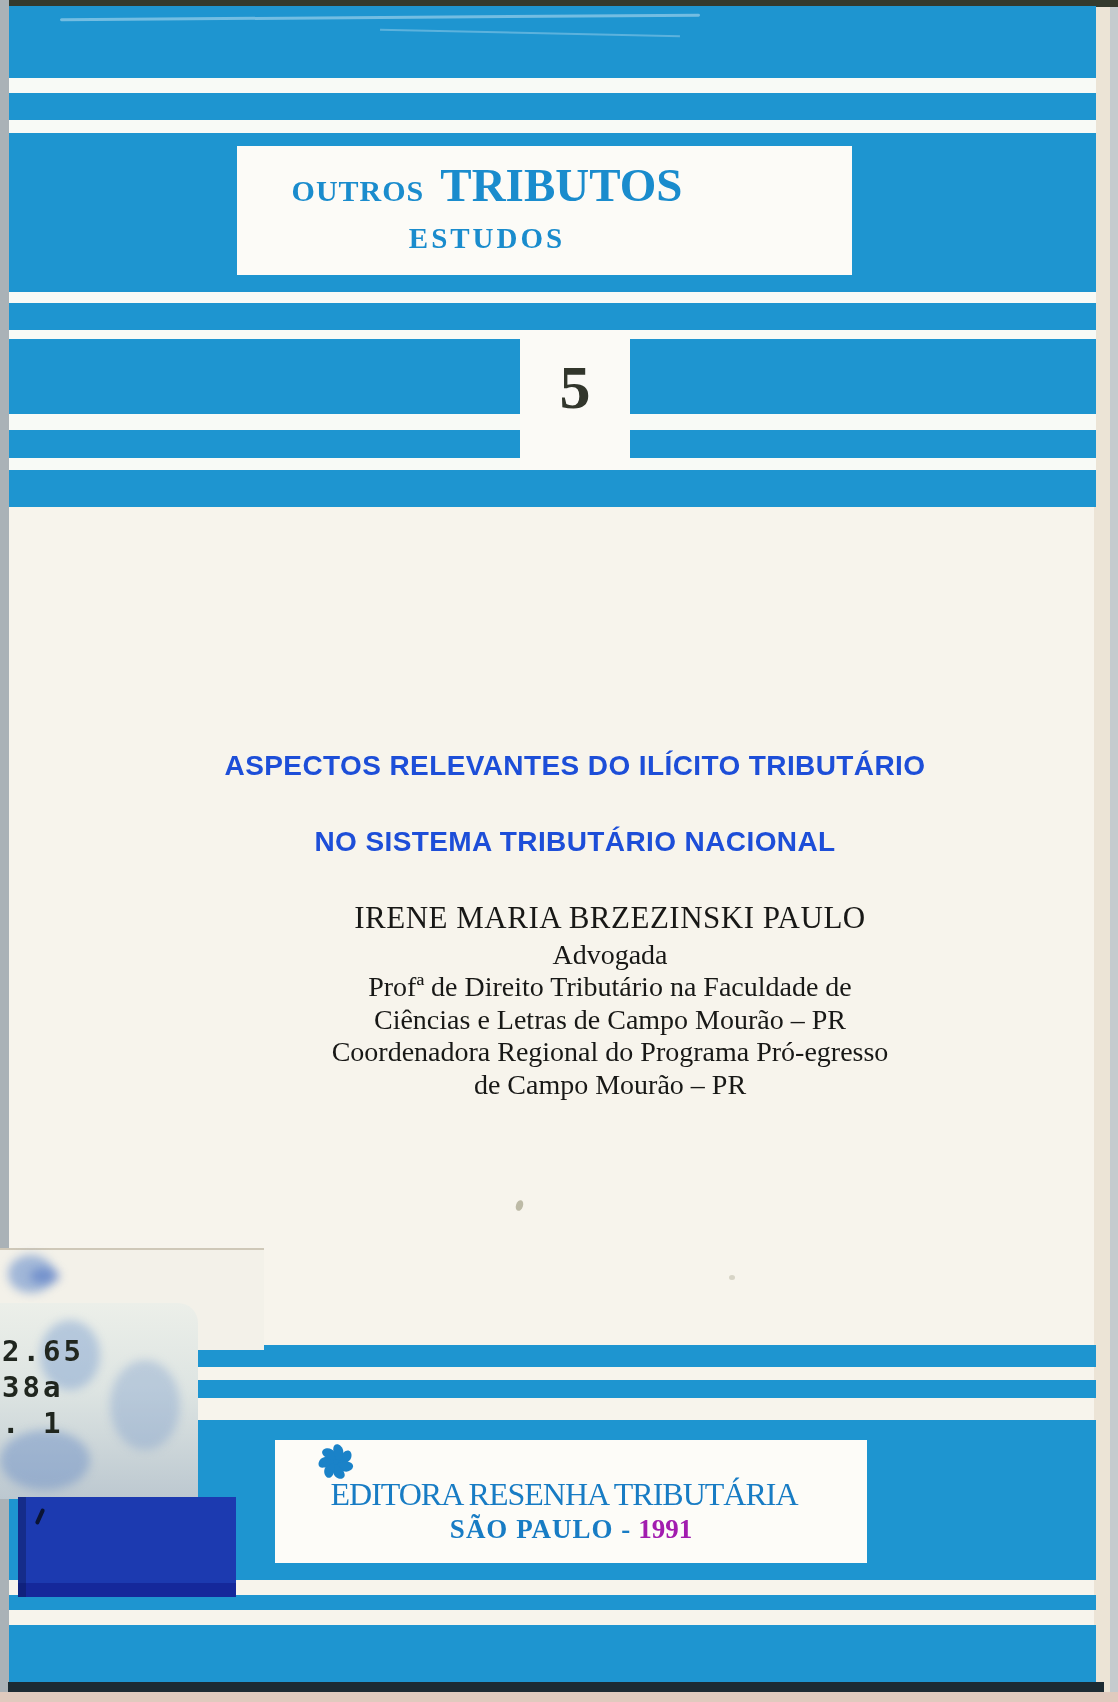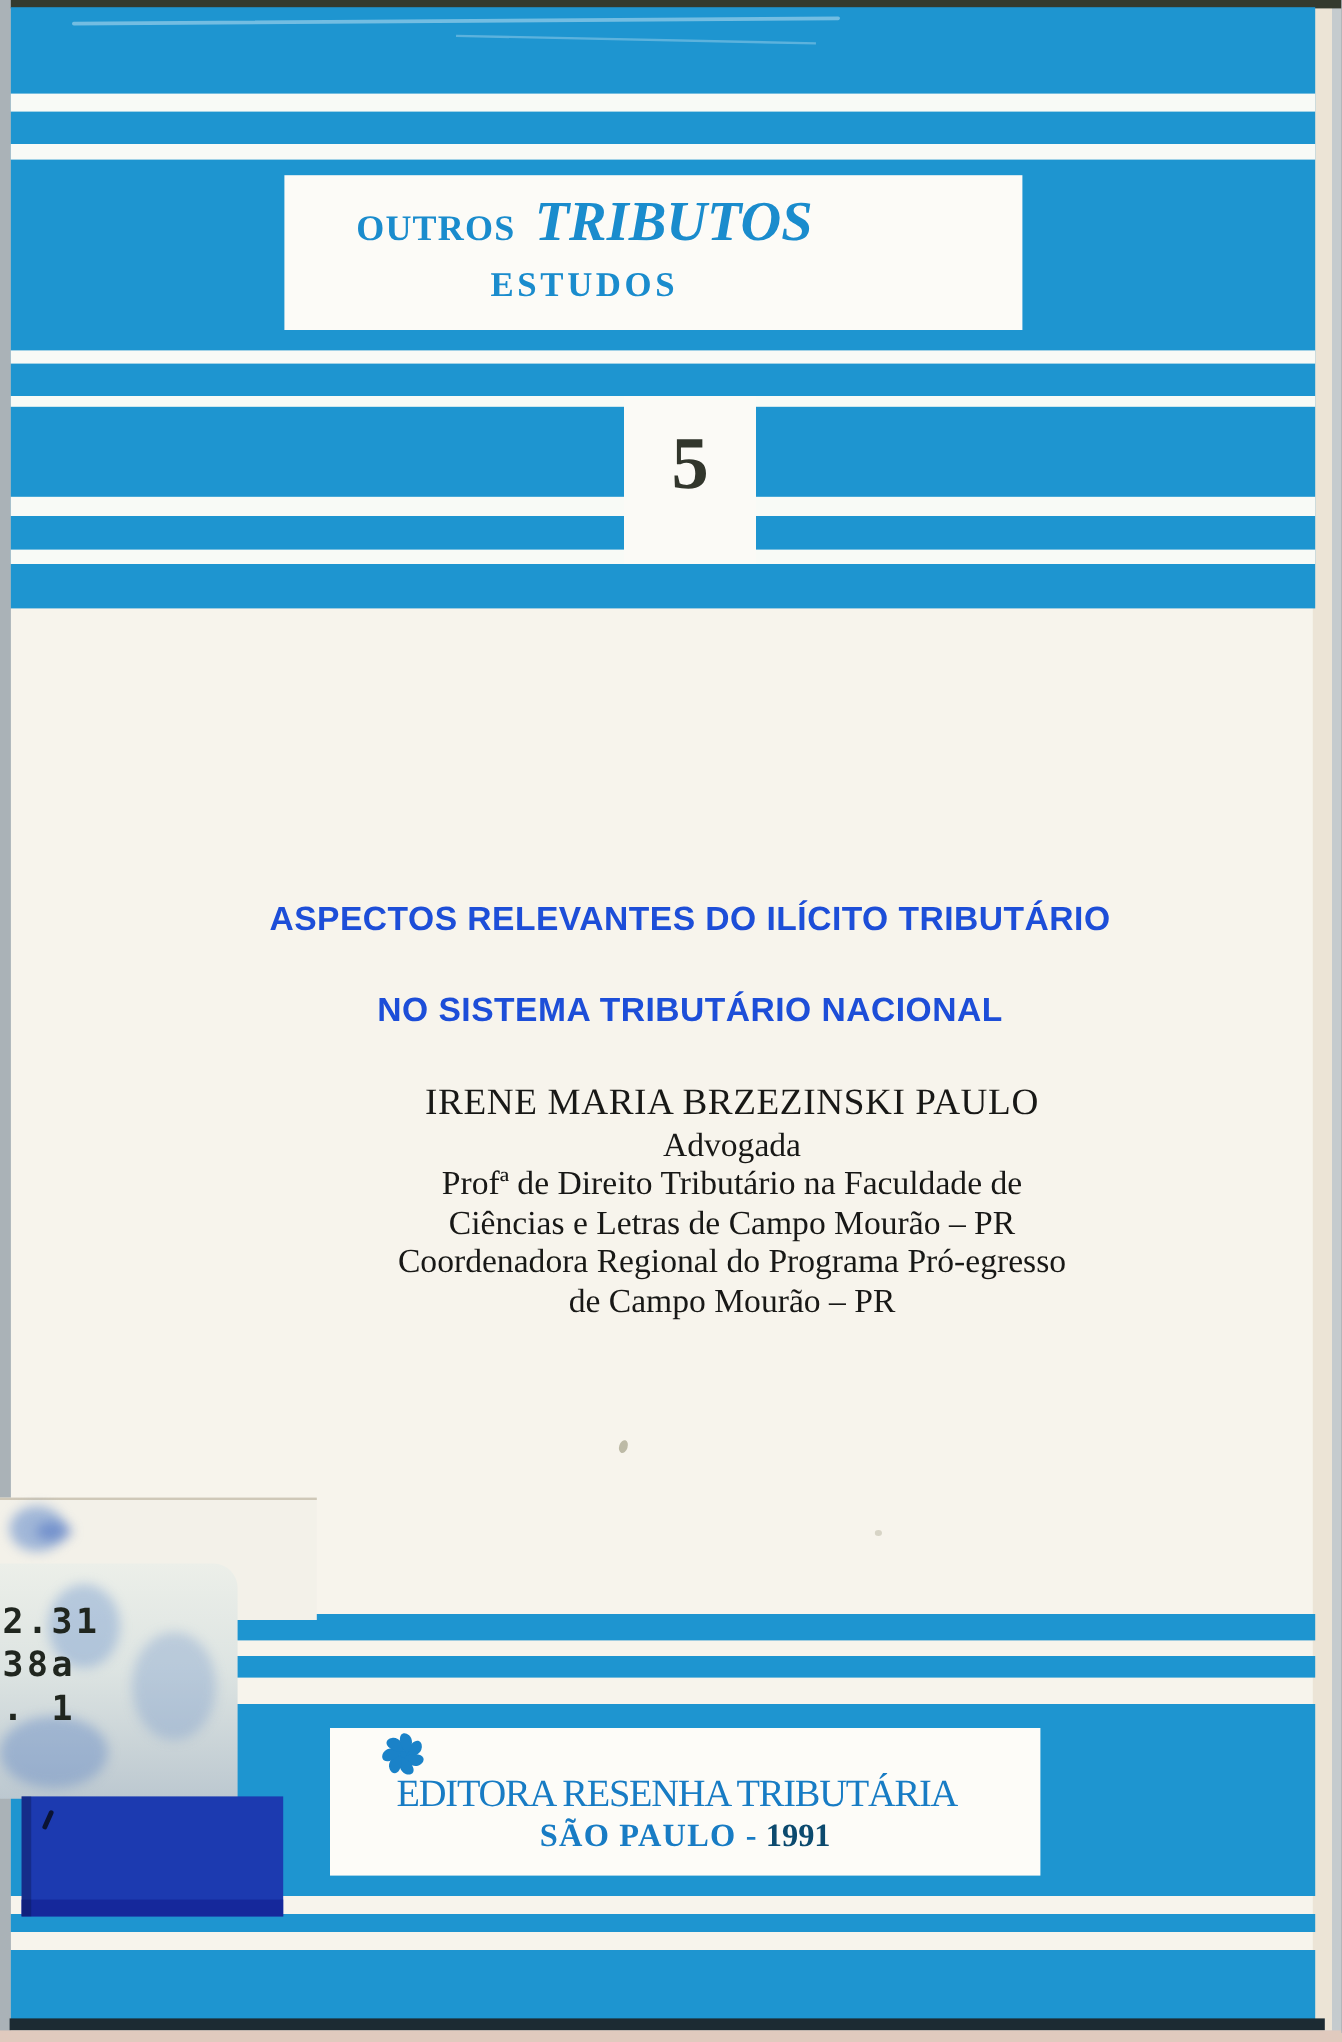--- a/index.html
+++ b/index.html
@@ -29,21 +29,21 @@
   .s3{top:292px;height:11px;}
   .s4{top:330px;height:9px;}
   .s5{top:414px;height:16px;}
   .s6{top:458px;height:12px;}
   .crease{left:60px;top:16px;width:640px;height:3px;background:rgba(255,255,255,.38);transform:rotate(-0.4deg);border-radius:2px;}
   .crease2{left:380px;top:32px;width:300px;height:2px;background:rgba(255,255,255,.28);transform:rotate(1.2deg);}
   
   .series-box{left:237px;top:146px;width:615px;height:129px;background:#fcfbf7;}
   .series-line1{left:237px;top:158px;width:500px;height:58px;display:flex;align-items:baseline;justify-content:center;gap:16px;color:var(--series-blue,#1a8ccd);}
   .series-small{font-size:30px;font-weight:bold;letter-spacing:1px;}
-  .series-large{font-size:47px;font-weight:bold;letter-spacing:0px;font-style:italic;}
+  .series-large{font-size:47px;font-weight:bold;letter-spacing:0px;}
   .series-line2{left:237px;top:222px;width:500px;text-align:center;font-size:29px;font-weight:bold;letter-spacing:3px;color:var(--series-blue,#1a8ccd);}
   
   .vol-column{left:520px;top:330px;width:110px;height:140px;background:#fbfaf6;}
   .vol-number{left:520px;top:352px;width:110px;text-align:center;font-size:62px;font-weight:bold;color:#32362c;}
   
   .main-title{left:110px;width:930px;text-align:center;font-family:"Liberation Sans",sans-serif;font-weight:bold;font-size:28px;letter-spacing:0.4px;color:#1d4ed8;}
   .t1{top:750px;}
   .t2{top:826px;}
   
   .author-line{left:170px;width:880px;text-align:center;color:#181816;}
@@ -61,21 +61,21 @@
   .b2{left:9px;top:1380px;width:1087px;height:18px;}
   .b-block{left:9px;top:1420px;width:1087px;height:160px;}
   .b3{left:9px;top:1595px;width:1087px;height:15px;}
   .b4{left:9px;top:1625px;width:1087px;height:58px;}
   
   .pub-box{left:275px;top:1440px;width:592px;height:123px;background:#fdfcf8;}
   .pub-logo{left:316px;top:1442px;width:40px;height:40px;}
   .pub-name{left:268px;top:1476px;width:592px;text-align:center;font-size:32px;font-weight:normal;letter-spacing:-1px;color:var(--publisher-blue,#187cc4);}
   .pub-city{left:275px;top:1514px;width:592px;text-align:center;font-size:27px;font-weight:bold;}
   .pub-city .city{color:var(--publisher-blue,#187cc4);letter-spacing:1px;margin-top:32px;}
-  .pub-city .year{color:#0c4a6e;letter-spacing:0px;}
+  .pub-city .year{color:#a21caf;letter-spacing:0px;}
   
   .white-label{left:0;top:1248px;width:264px;height:100px;background:#f3f1e9;border-top:2px solid #cfc8b8;}
   .smudge{border-radius:50%;background:rgba(80,125,200,.5);filter:blur(5px);}
   .sm1{left:8px;top:1255px;width:46px;height:38px;}
   .sm2{left:30px;top:1268px;width:30px;height:16px;background:rgba(60,100,190,.45);}
   .call-sticker{left:0;top:1303px;width:198px;height:196px;border-radius:0 20px 0 0;background:linear-gradient(180deg,#ecefe9 0%,#dde4e2 45%,#bcc8d0 100%);}
   .sm3{left:40px;top:1320px;width:60px;height:70px;background:rgba(90,135,200,.35);}
   .sm4{left:110px;top:1360px;width:70px;height:90px;background:rgba(100,140,200,.30);}
   .sm5{left:0px;top:1430px;width:90px;height:60px;background:rgba(90,130,195,.40);}
   .call-line{left:2px;width:190px;font-family:"DejaVu Sans Mono",monospace;font-weight:bold;font-size:29px;letter-spacing:3px;color:#20261f;}
@@ -156,21 +156,21 @@
     <span class="year">1991</span>
   </div>
 
   <div class="abs white-label"></div>
   <div class="abs smudge sm1"></div>
   <div class="abs smudge sm2"></div>
   <div class="abs call-sticker"></div>
   <div class="abs smudge sm3"></div>
   <div class="abs smudge sm4"></div>
   <div class="abs smudge sm5"></div>
-  <div class="abs call-line c0">2.31</div>
+  <div class="abs call-line c0">2.65</div>
   <div class="abs call-line c1">38a</div>
   <div class="abs call-line c2">. 1</div>
 
   <div class="abs tape"></div>
   <div class="abs tape-bottom"></div>
   <div class="abs tape-edge-dark"></div>
   <div class="abs tape-mark"></div>
 
   <div class="abs bottom-dark-edge"></div>
   <div class="abs bottom-pink"></div>

